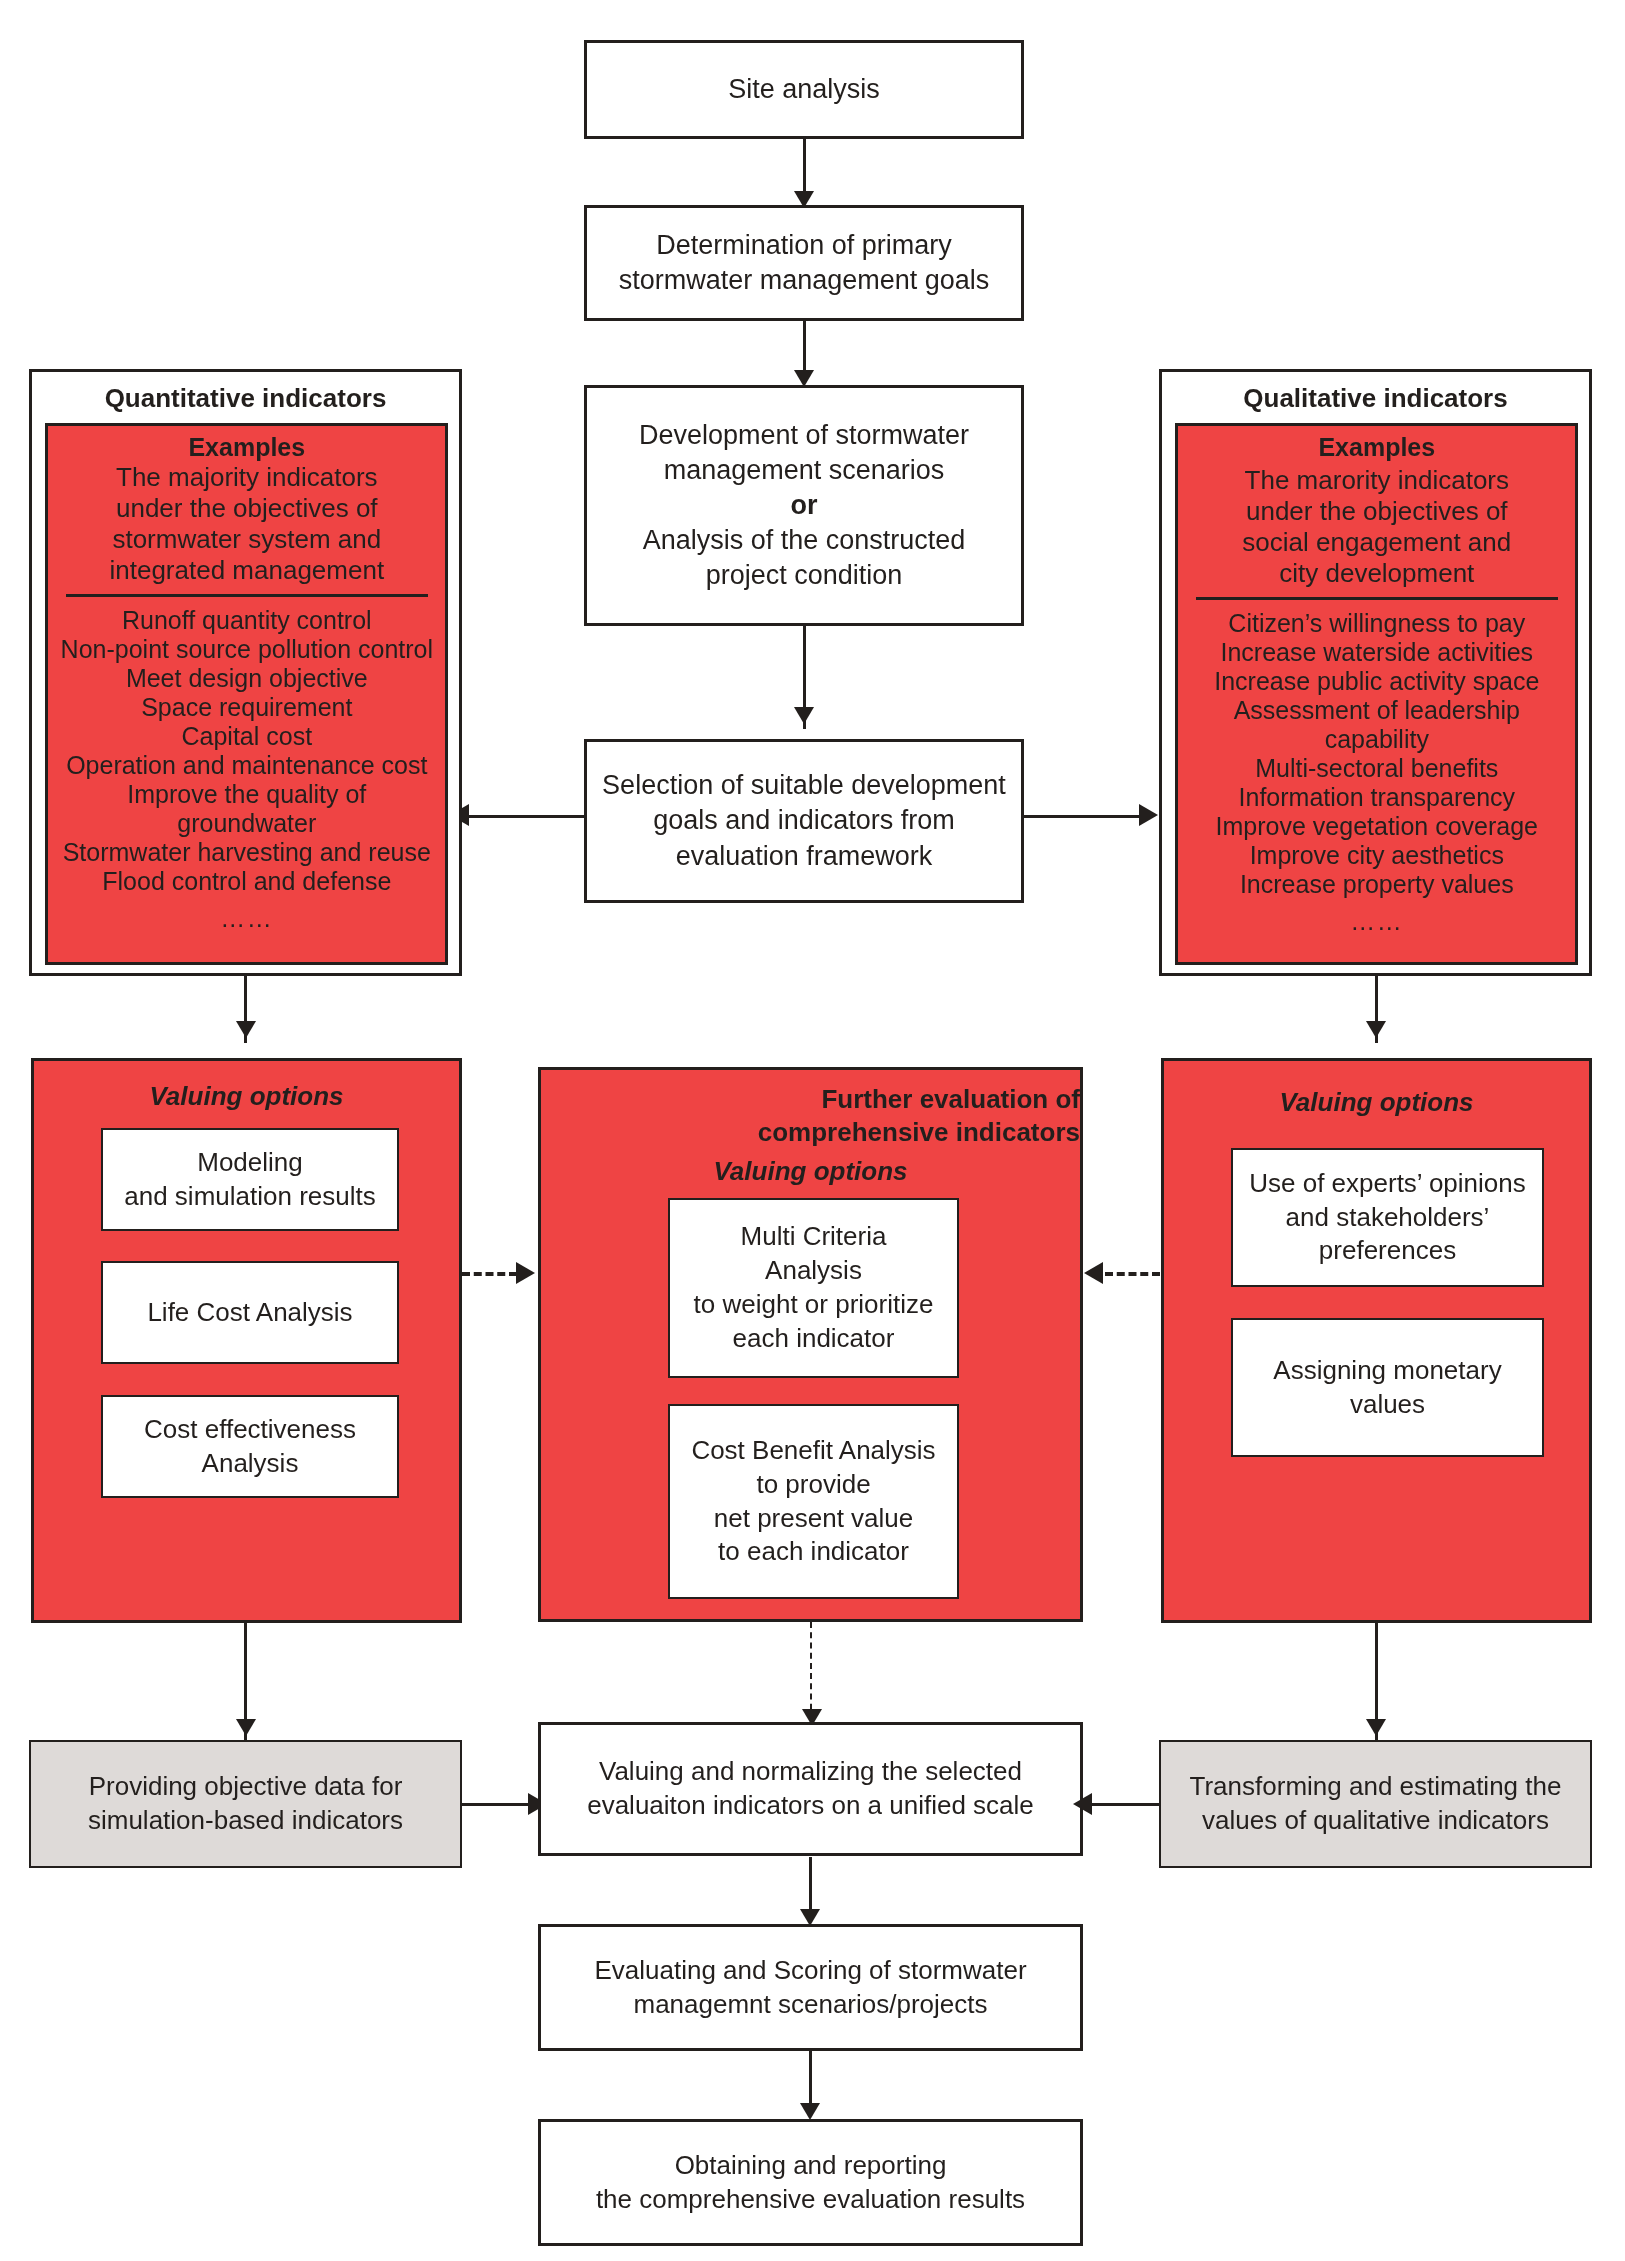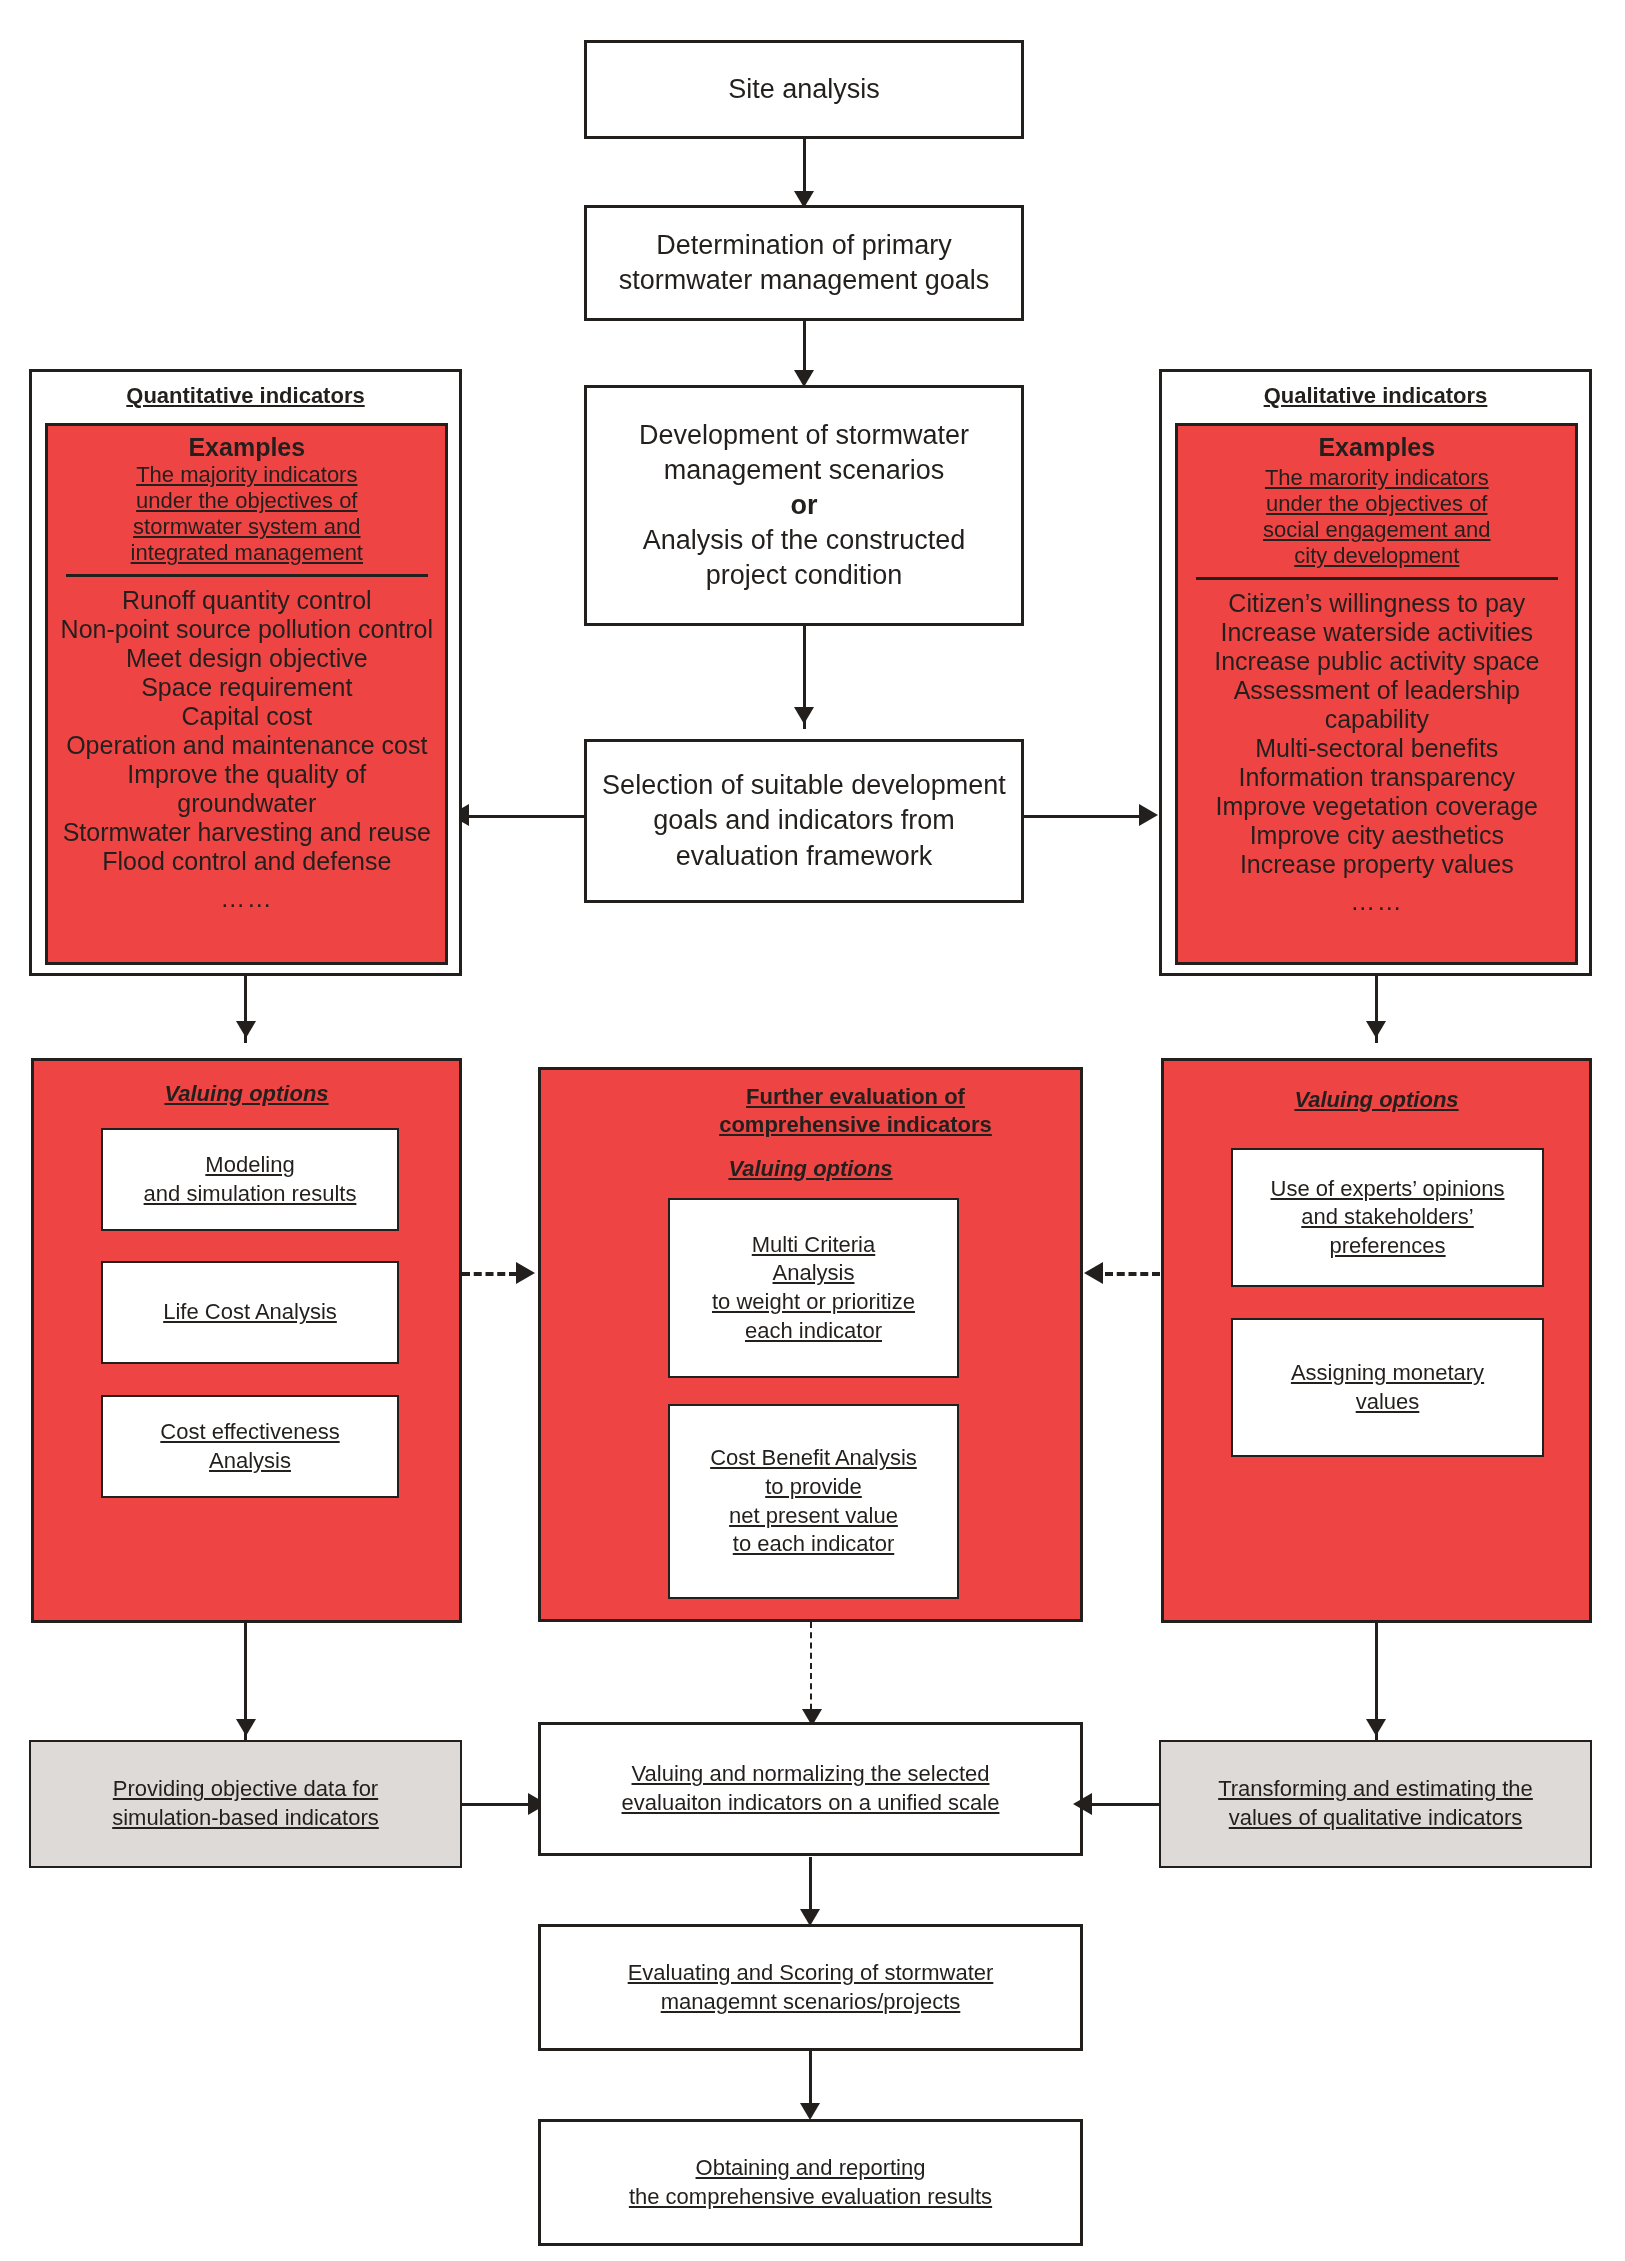--- a/index.html
+++ b/index.html
@@ -9,21 +9,21 @@
   
   .bx{position:absolute;box-sizing:border-box;display:flex;flex-direction:column;
       align-items:center;justify-content:center;text-align:center;
       border:3.6px solid #231f1d;background:#ffffff;line-height:1.30;}
   .bx.gray{background:#dedad8;}
   .panel{position:absolute;box-sizing:border-box;border:3.1px solid #231f1d;background:#ffffff;}
   .panel.gray{background:#ef4444;}
 
   .t42{font-size:25px;}
   .t48{font-size:25px;}
-  .t50{font-size:22px;text-decoration:underline;}
+  .t50{font-size:26px;}
   .t52{font-size:27px;}
   .bold{font-weight:bold;}
   .ital{font-style:italic;}
 
   .hd{position:absolute;width:100%;text-align:center;font-weight:bold;}
   .exhead{text-align:center;font-weight:bold;}
   .exbody{text-align:center;}
   .rule{height:2.6px;background:#231f1d;}
   .listline{text-align:center;}
 
@@ -158,21 +158,21 @@
     <div class="bx t50" style="left:67px;top:334px;width:298px;height:103px;border-width:2.6px;">
       <span>Cost effectiveness</span>
       <span>Analysis</span>
     </div>
   </div>
 
   <div class="vline" style="left:244px;top:1623px;height:118px;"></div>
   <div class="arrdown" style="left:236px;top:1719px;"></div>
 
   <div class="panel gray" style="left:538px;top:1067px;width:545px;height:555px;">
-    <div class="t50 bold" style="position:absolute;top:13.3px;width:100%;text-align:center;line-height:1.25;padding-left:45px;">
+    <div class="t50 bold" style="position:absolute;top:13.3px;width:100%;text-align:right;line-height:1.25;">
       <div>Further evaluation of</div>
       <div>comprehensive indicators</div>
     </div>
     <div class="t50 ital" style="position:absolute;top:86px;width:100%;text-align:center;font-weight:600;">Valuing options</div>
 
     <div class="bx t50" style="left:127px;top:128px;width:291px;height:180px;border-width:2.6px;">
       <span>Multi Criteria</span>
       <span>Analysis</span>
       <span>to weight or prioritize</span>
       <span>each indicator</span>

